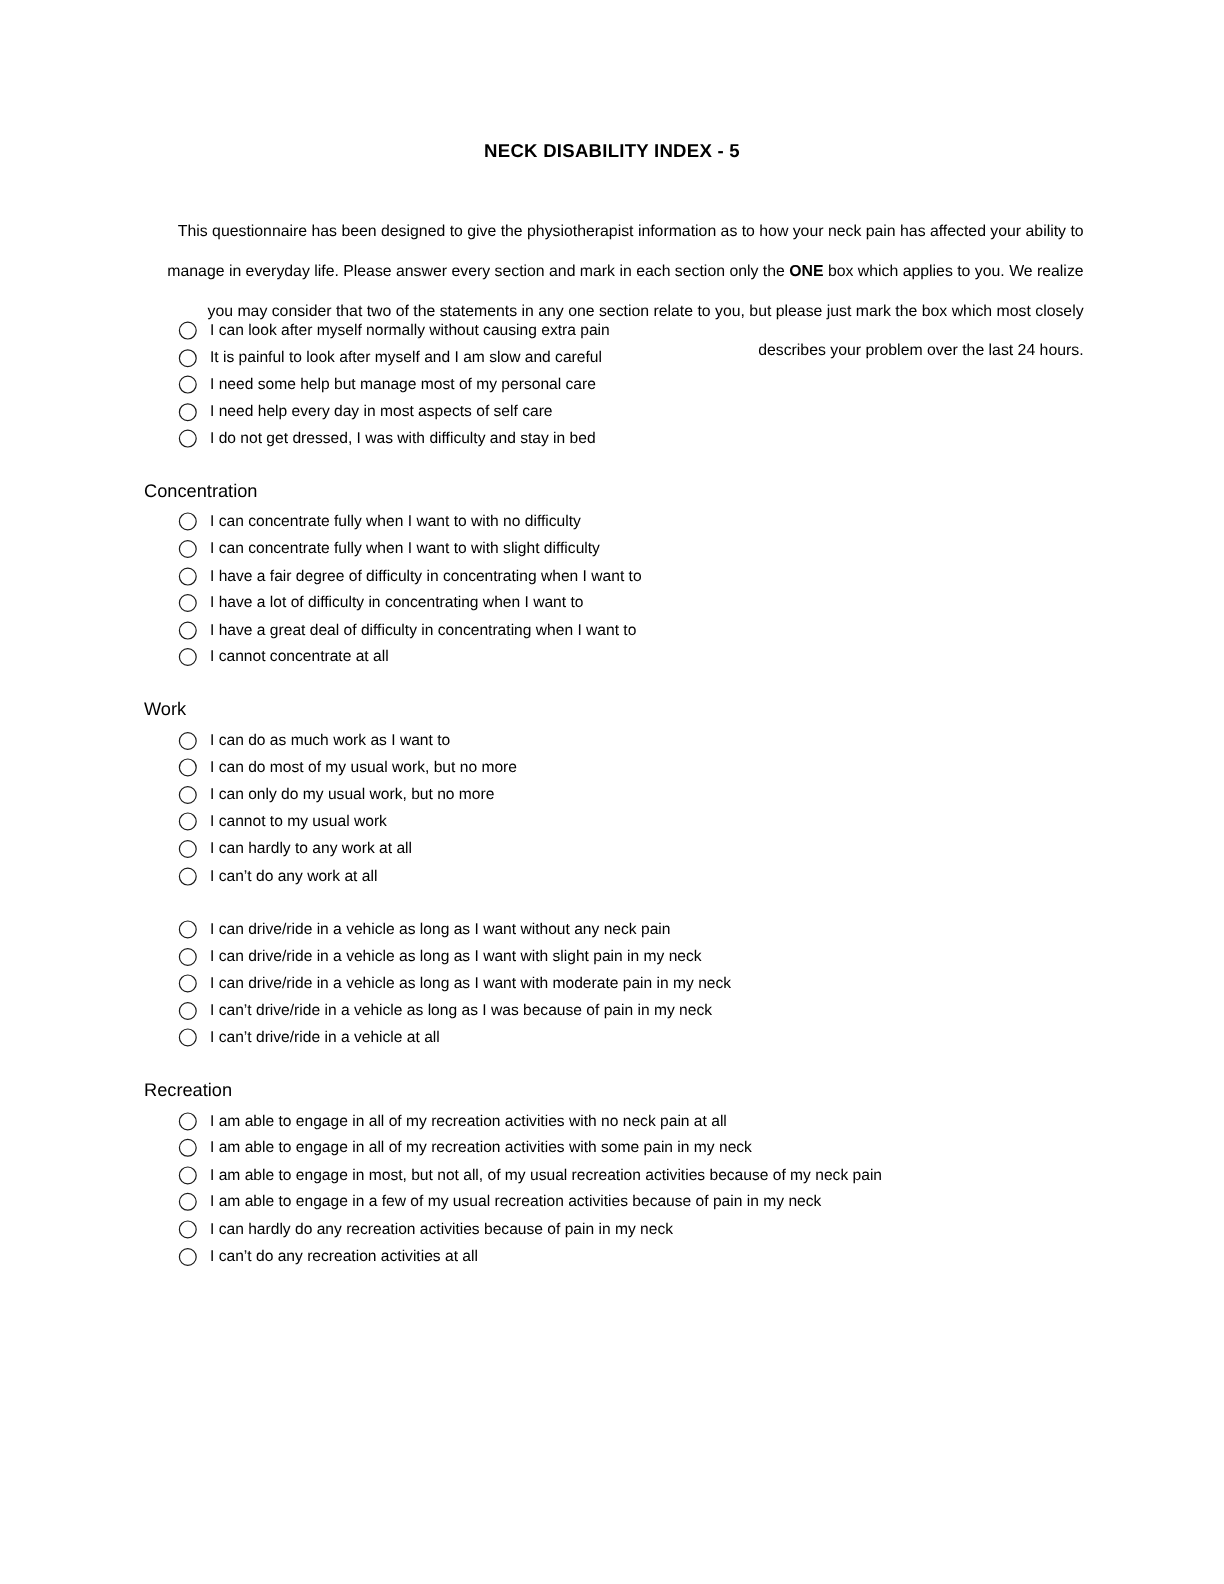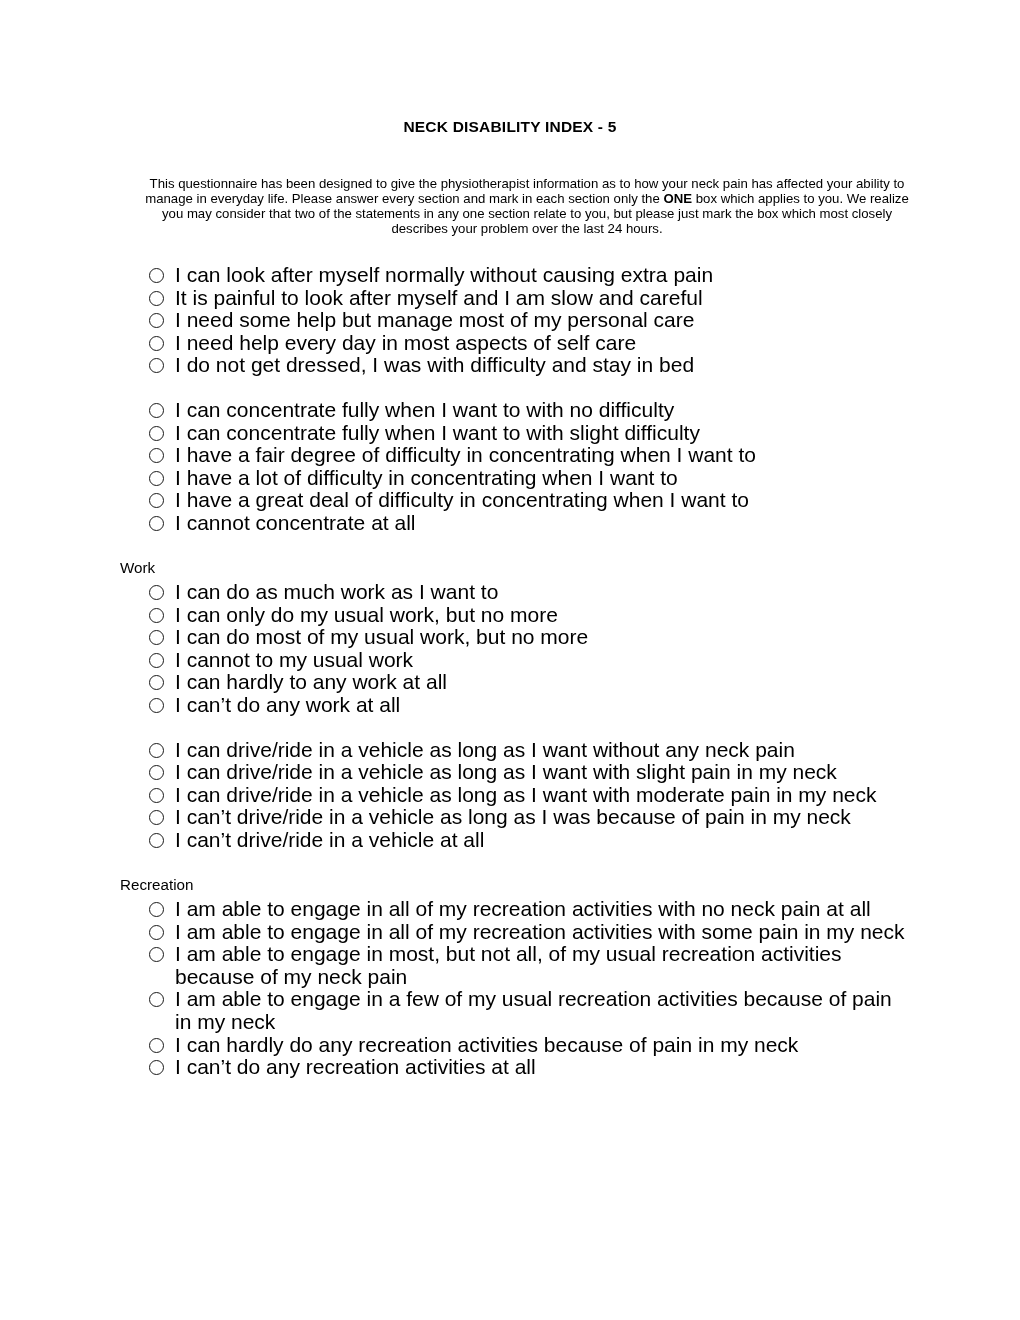--- a/index.html
+++ b/index.html
@@ -35,25 +35,25 @@
     text-align: center;
     font-size: 15.5px;
     font-weight: bold;
     letter-spacing: 0.2px;
   }
 
   
   .intro {
     position: absolute;
     top: 163px;
-    left: 136px;
+    left: 121px;
     width: 782px;
     font-size: 13.2px;
-    line-height: 15px;
-    text-align: center;
+    line-height: 33px;
+    text-align: right;
   }
   .intro b { font-weight: bold; }
 
   
   .sections {
     position: absolute;
     top: 264px;
     left: 120px;
     width: 790px;
   }
@@ -72,21 +72,21 @@
 
   .options {
     list-style: none;
     margin: 0;
     padding: 0;
   }
 
   .option {
     display: flex;
     align-items: flex-start;
-    font-size: 21px;
+    font-size: 13px;
     line-height: 22.6px;
     margin: 0;
     padding: 0;
   }
 
   .radio {
     flex: 0 0 auto;
     width: 15px;
     height: 15px;
     border: 1.6px solid #1a1a1a;
@@ -133,20 +133,21 @@
             <span class="radio"></span>
             <span class="option-label">I need help every day in most aspects of self care</span>
           </li>
           <li class="option">
             <span class="radio"></span>
             <span class="option-label">I do not get dressed, I was with difficulty and stay in bed</span>
           </li>
         </ul>
       </div>
       <div class="section">
+        <div class="section-heading">Concentration</div>
         <ul class="options">
           <li class="option">
             <span class="radio"></span>
             <span class="option-label">I can concentrate fully when I want to with no difficulty</span>
           </li>
           <li class="option">
             <span class="radio"></span>
             <span class="option-label">I can concentrate fully when I want to with slight difficulty</span>
           </li>
           <li class="option">
@@ -169,28 +170,28 @@
       </div>
       <div class="section">
         <div class="section-heading">Work</div>
         <ul class="options">
           <li class="option">
             <span class="radio"></span>
             <span class="option-label">I can do as much work as I want to</span>
           </li>
           <li class="option">
             <span class="radio"></span>
+            <span class="option-label">I can do most of my usual work, but no more</span>
+          </li>
+          <li class="option">
+            <span class="radio"></span>
             <span class="option-label">I can only do my usual work, but no more</span>
           </li>
           <li class="option">
             <span class="radio"></span>
-            <span class="option-label">I can do most of my usual work, but no more</span>
-          </li>
-          <li class="option">
-            <span class="radio"></span>
             <span class="option-label">I cannot to my usual work</span>
           </li>
           <li class="option">
             <span class="radio"></span>
             <span class="option-label">I can hardly to any work at all</span>
           </li>
           <li class="option">
             <span class="radio"></span>
             <span class="option-label">I can’t do any work at all</span>
           </li>

